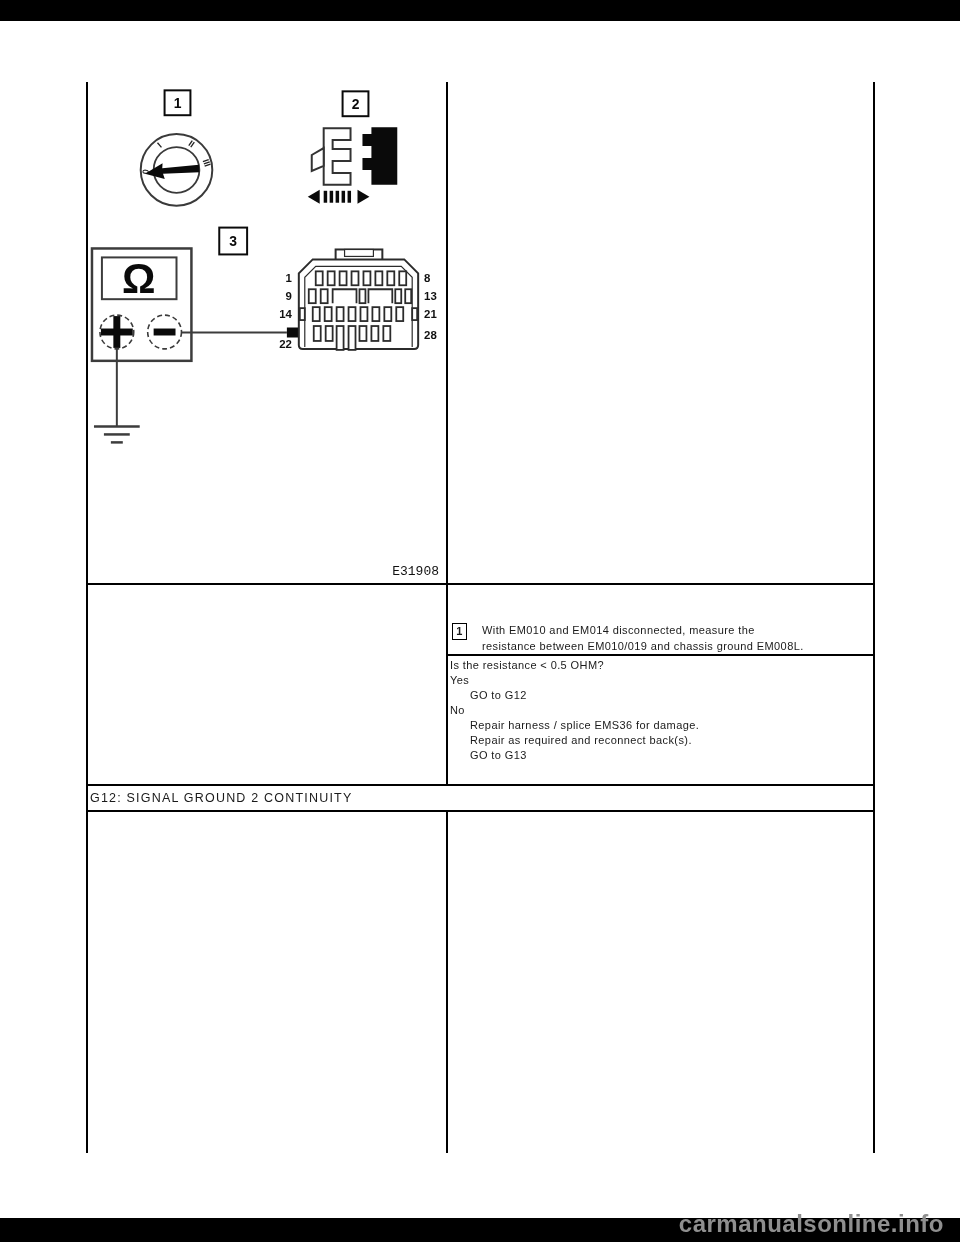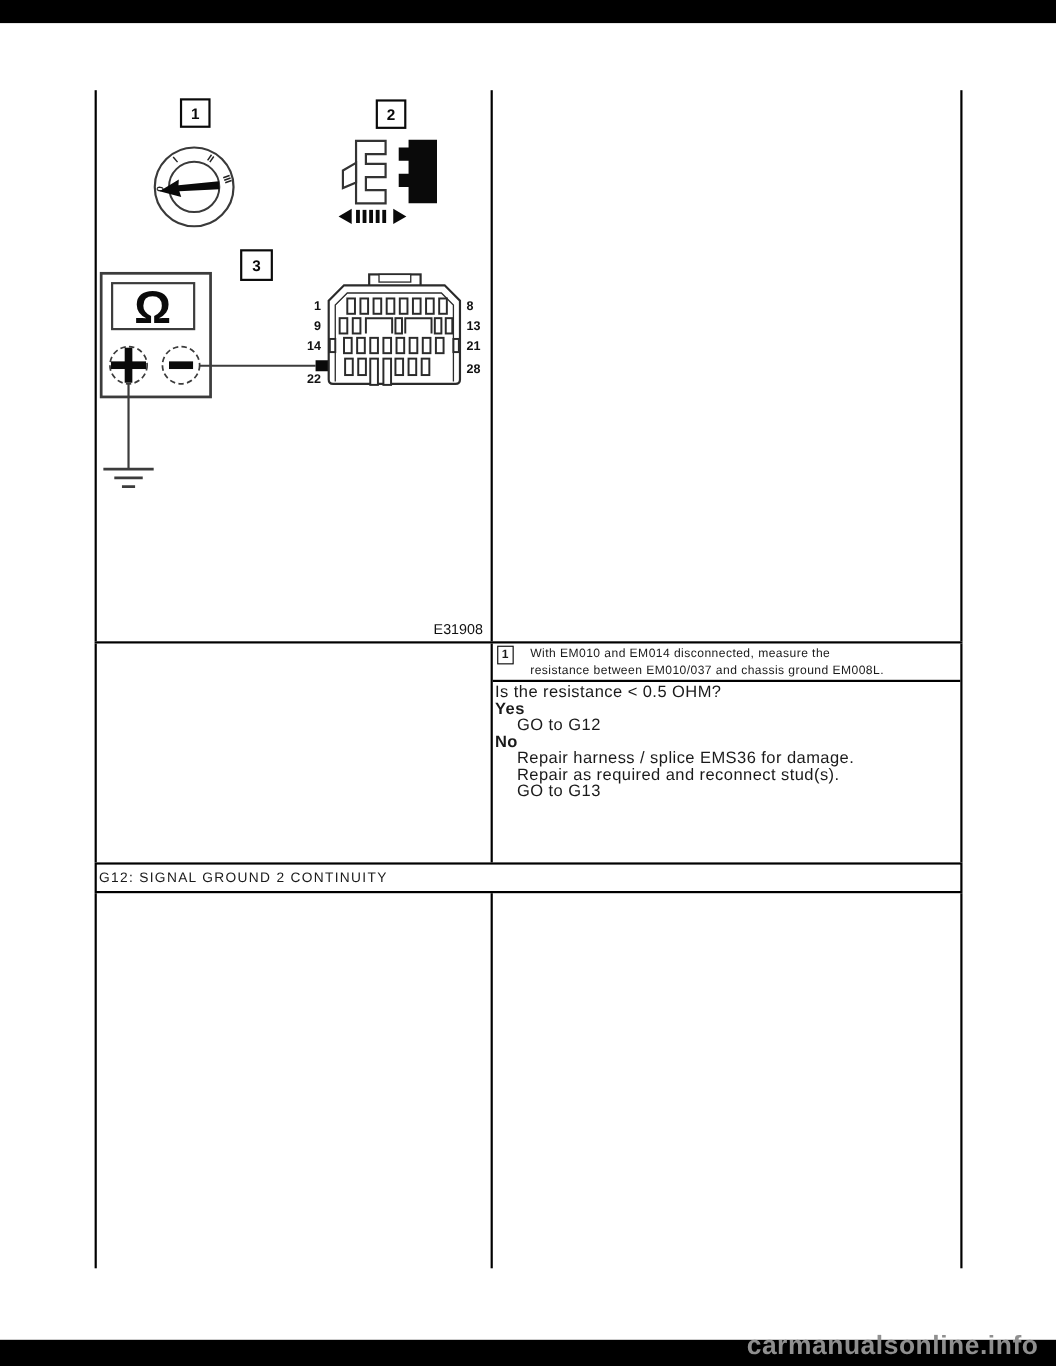--- a/index.html
+++ b/index.html
@@ -14,32 +14,32 @@
   #doc-table{position:absolute;left:86px;top:82px;width:789px;}
   .row{display:flex;box-sizing:border-box;}
   #row-figure{height:503px;border-bottom:2px solid #000;}
   #row-step{height:199px;}
   #row-header{height:28px;border:2px solid #000;box-sizing:border-box;
               font-weight:normal;font-size:12.5px;letter-spacing:1.2px;line-height:24px;
               padding-left:2px;}
   #row-blank{height:341px;}
   .cell-left{width:362px;box-sizing:border-box;border-left:2px solid #000;border-right:2px solid #000;position:relative;}
   .cell-right{flex:1;box-sizing:border-box;border-right:2px solid #000;position:relative;}
-  #figure-label{position:absolute;right:7px;bottom:4px;font-family:Liberation Sans, sans-serif;
+  #figure-label{position:absolute;right:7px;bottom:4px;font-family:Liberation Mono, monospace;
                 font-size:13px;color:#111;}
   
   #step-box{box-sizing:border-box;height:35px;border-bottom:2px solid #000;position:relative;
             font-size:11px;letter-spacing:0.4px;line-height:16px;}
   #step-num{position:absolute;left:4px;top:2px;width:13px;height:15px;border:1.5px solid #000;
             font-weight:bold;font-size:11px;text-align:center;line-height:15px;}
-  #step-text{margin-left:34px;padding-top:1px;}
+  #step-text{margin-left:34px;padding-top:1px;margin-top:36px;}
   
   #decision-box{box-sizing:border-box;height:139px;padding:2px 4px 0 2px;
-                font-size:15px;letter-spacing:0.4px;line-height:15px;}
-  .bold-label{font-weight:bold;}
+                font-size:11px;letter-spacing:0.4px;line-height:15px;}
+  .bold-label{font-weight:normal;}
   .indent{margin-left:20px;width:392px;}
   
   #figure-svg{display:block;}
   svg text{font-family:"Liberation Sans",sans-serif;}
   .callout-num{font-size:14px;font-weight:bold;fill:#0a0a0a;}
   .pin-num{font-size:11.5px;font-weight:bold;fill:#111;}
   .pos-label{font-size:9px;font-weight:bold;fill:#222;}
 </style>
 </head>
 <body>
@@ -183,30 +183,30 @@
       <div class="cell-right"></div>
     </div>
 
     <div class="row" id="row-step">
       <div class="cell-left"></div>
       <div class="cell-right">
         <div id="step-box">
           <div id="step-num">1</div>
           <div id="step-text">
             <div>With EM010 and EM014 disconnected, measure the</div>
-            <div>resistance between EM010/037 and chassis ground EM008L.</div>
+            <div>resistance between EM010/019 and chassis ground EM008L.</div>
           </div>
         </div>
         <div id="decision-box">
           <div>Is the resistance &lt; 0.5 OHM?</div>
           <div class="bold-label">Yes</div>
           <div class="indent">GO to G12</div>
           <div class="bold-label">No</div>
           <div class="indent">Repair harness / splice EMS36 for damage.</div>
-          <div class="indent">Repair as required and reconnect stud(s).</div>
+          <div class="indent">Repair as required and reconnect back(s).</div>
           <div class="indent">GO to G13</div>
         </div>
       </div>
     </div>
 
     <div id="row-header">G12: SIGNAL GROUND 2 CONTINUITY</div>
 
     <div class="row" id="row-blank">
       <div class="cell-left"></div>
       <div class="cell-right"></div>

